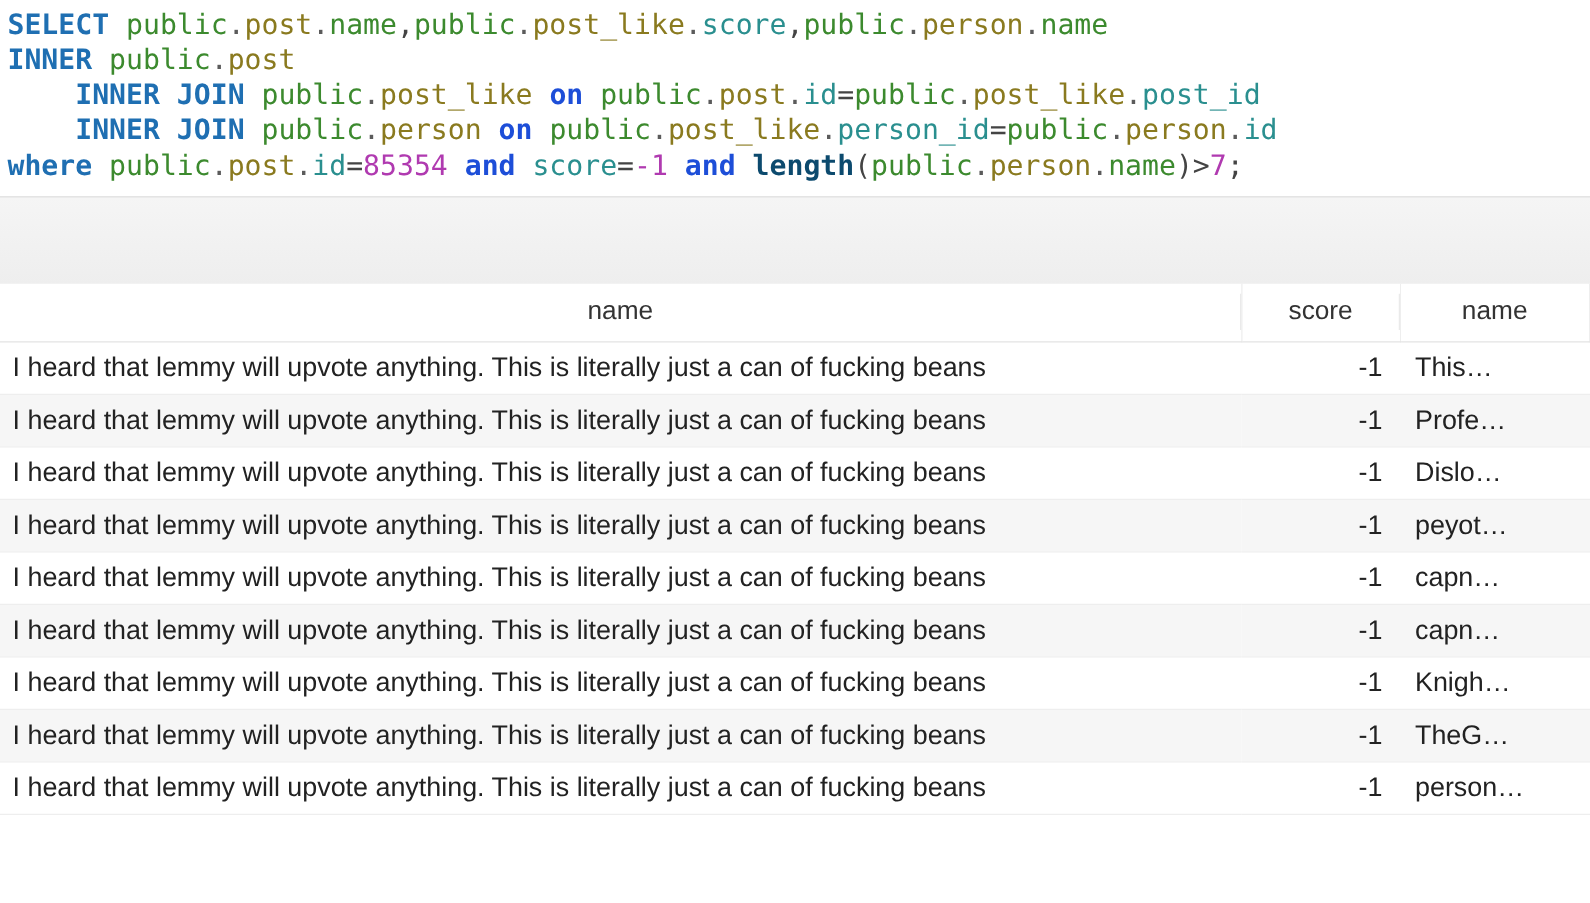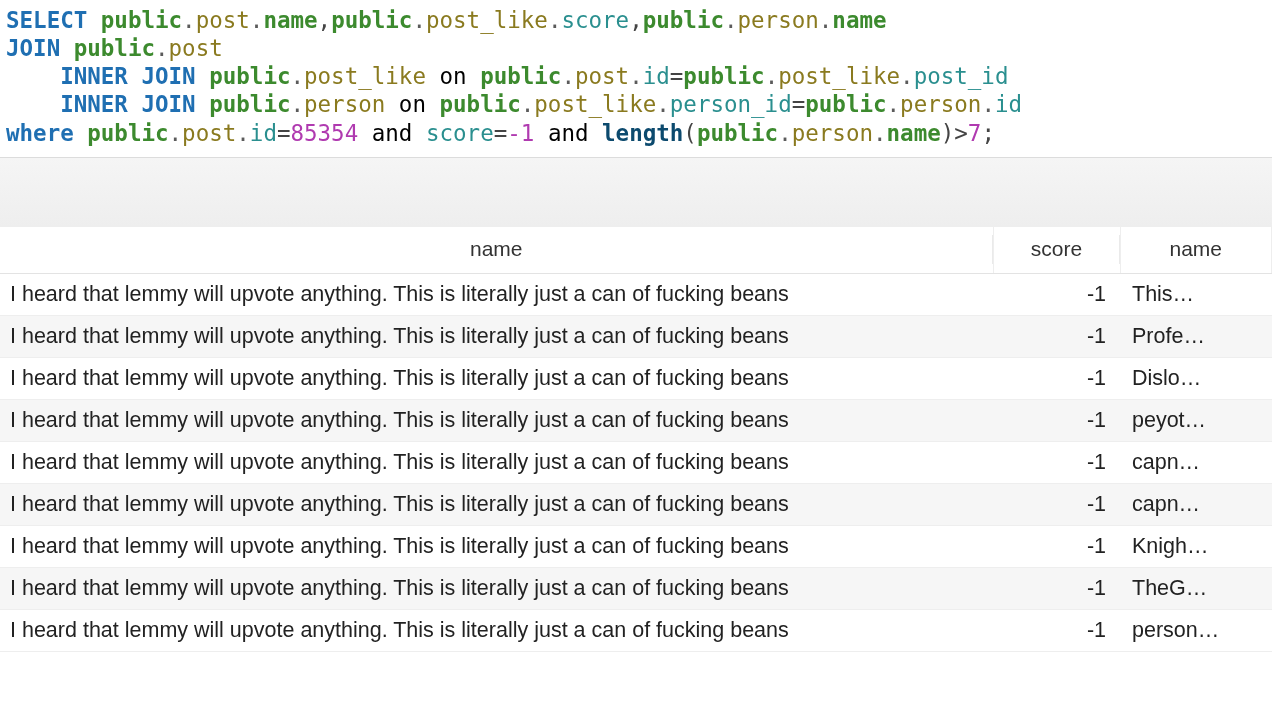--- a/index.html
+++ b/index.html
@@ -13,22 +13,22 @@
   .sql-editor {
     font-family: "Menlo", "Consolas", "DejaVu Sans Mono", monospace;
     font-size: 22.5px;
     line-height: 1.25;
     padding: 6px 6px 10px 6px;
     white-space: pre;
     color: #444;
     letter-spacing: 0px;
   }
   .tok-kw    { color: #1f6fb2; font-weight: 600; }   
-  .tok-blue  { color: #000000; font-weight: 400; }
-  .tok-green { color: #3c8a2e; font-weight: bold; }
+  .tok-blue  { color: #1d4ed8; font-weight: 700; }
+  .tok-green { color: #3c8a2e; }
   .tok-gray  { color: #5b5b5b; }
   .tok-olive { color: #8a7a1f; }
   .tok-teal  { color: #2a8f8f; }
   .tok-num   { color: #b03ab0; }
   .tok-fn    { color: #0c4a6e; font-weight: bold; }
   .tok-op    { color: #444; }
 
   .divider-band {
     border-top: 1px solid #dcdcdc;
     background: linear-gradient(#f5f5f5, #eeeeee);
@@ -75,21 +75,21 @@
     height: 38px;
   }
   .results tbody tr:nth-child(even) td { background: #f6f6f6; }
   .results td.score-cell { text-align: right; padding-right: 14px; }
   .results td.name2-cell { padding-left: 12px; }
 </style>
 </head>
 <body>
 
 <div class="sql-editor"><span class="tok-kw">SELECT</span> <span class="tok-green">public</span><span class="tok-gray">.</span><span class="tok-olive">post</span><span class="tok-gray">.</span><span class="tok-green">name</span><span class="tok-op">,</span><span class="tok-green">public</span><span class="tok-gray">.</span><span class="tok-olive">post_like</span><span class="tok-gray">.</span><span class="tok-teal">score</span><span class="tok-op">,</span><span class="tok-green">public</span><span class="tok-gray">.</span><span class="tok-olive">person</span><span class="tok-gray">.</span><span class="tok-green">name</span>
-<span class="tok-kw">JOIN</span> <span class="tok-green">public</span><span class="tok-gray">.</span><span class="tok-olive">post</span>
+<span class="tok-kw">INNER</span> <span class="tok-green">public</span><span class="tok-gray">.</span><span class="tok-olive">post</span>
 <span>    </span><span class="tok-kw">INNER JOIN</span> <span class="tok-green">public</span><span class="tok-gray">.</span><span class="tok-olive">post_like</span> <span class="tok-blue">on</span> <span class="tok-green">public</span><span class="tok-gray">.</span><span class="tok-olive">post</span><span class="tok-gray">.</span><span class="tok-teal">id</span><span class="tok-op">=</span><span class="tok-green">public</span><span class="tok-gray">.</span><span class="tok-olive">post_like</span><span class="tok-gray">.</span><span class="tok-teal">post_id</span>
 <span>    </span><span class="tok-kw">INNER JOIN</span> <span class="tok-green">public</span><span class="tok-gray">.</span><span class="tok-olive">person</span> <span class="tok-blue">on</span> <span class="tok-green">public</span><span class="tok-gray">.</span><span class="tok-olive">post_like</span><span class="tok-gray">.</span><span class="tok-teal">person_id</span><span class="tok-op">=</span><span class="tok-green">public</span><span class="tok-gray">.</span><span class="tok-olive">person</span><span class="tok-gray">.</span><span class="tok-teal">id</span>
 <span class="tok-kw">where</span> <span class="tok-green">public</span><span class="tok-gray">.</span><span class="tok-olive">post</span><span class="tok-gray">.</span><span class="tok-teal">id</span><span class="tok-op">=</span><span class="tok-num">85354</span> <span class="tok-blue">and</span> <span class="tok-teal">score</span><span class="tok-op">=</span><span class="tok-num">-1</span> <span class="tok-blue">and</span> <span class="tok-fn">length</span><span class="tok-op">(</span><span class="tok-green">public</span><span class="tok-gray">.</span><span class="tok-olive">person</span><span class="tok-gray">.</span><span class="tok-green">name</span><span class="tok-op">)</span><span class="tok-op">&gt;</span><span class="tok-num">7</span><span class="tok-op">;</span></div>
 
 <div class="divider-band"></div>
 
 <table class="results">
   <thead>
     <tr>
       <th class="col-name1">name</th>

